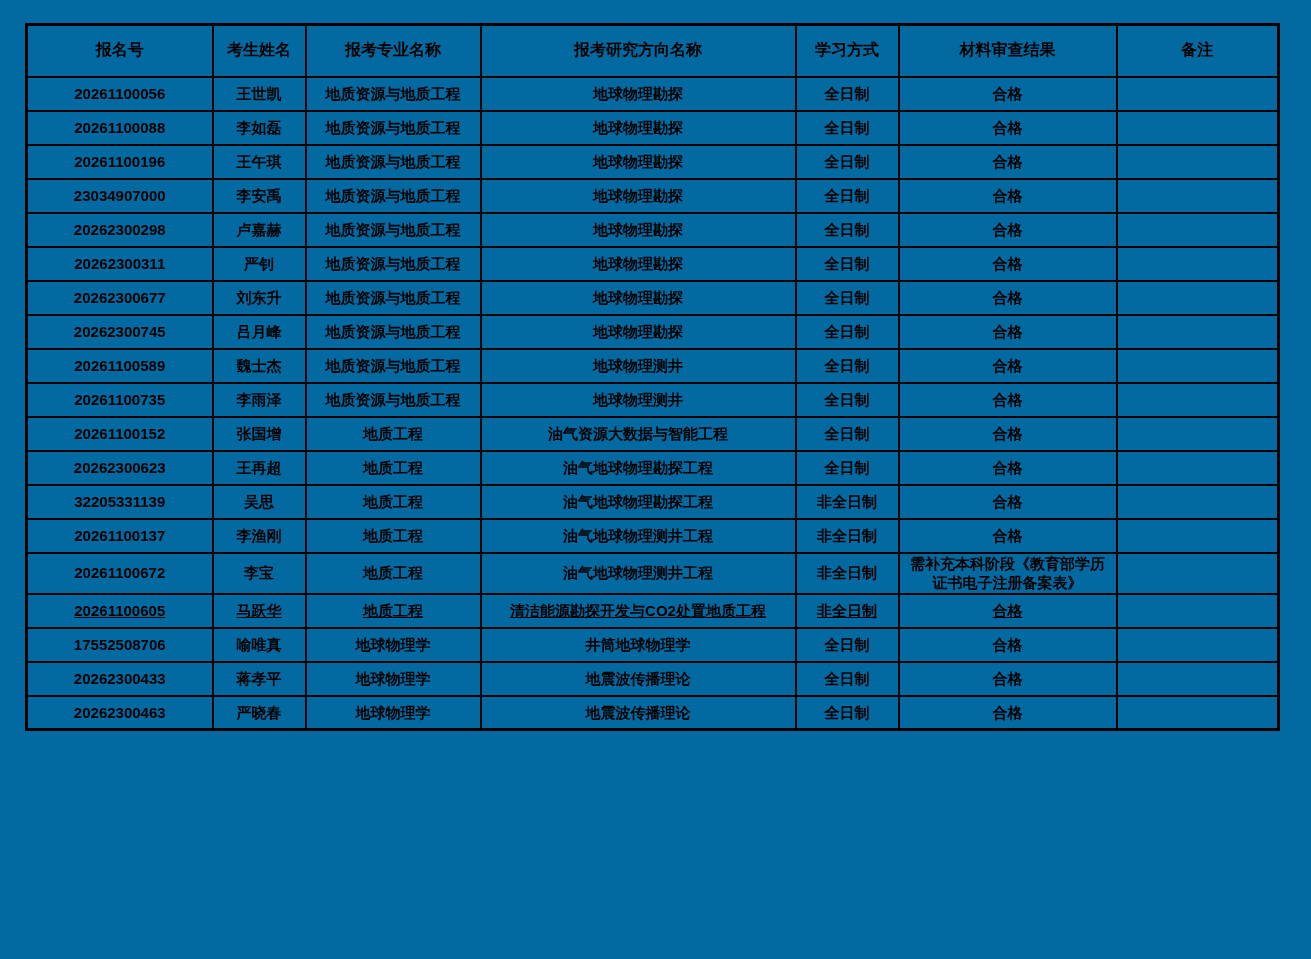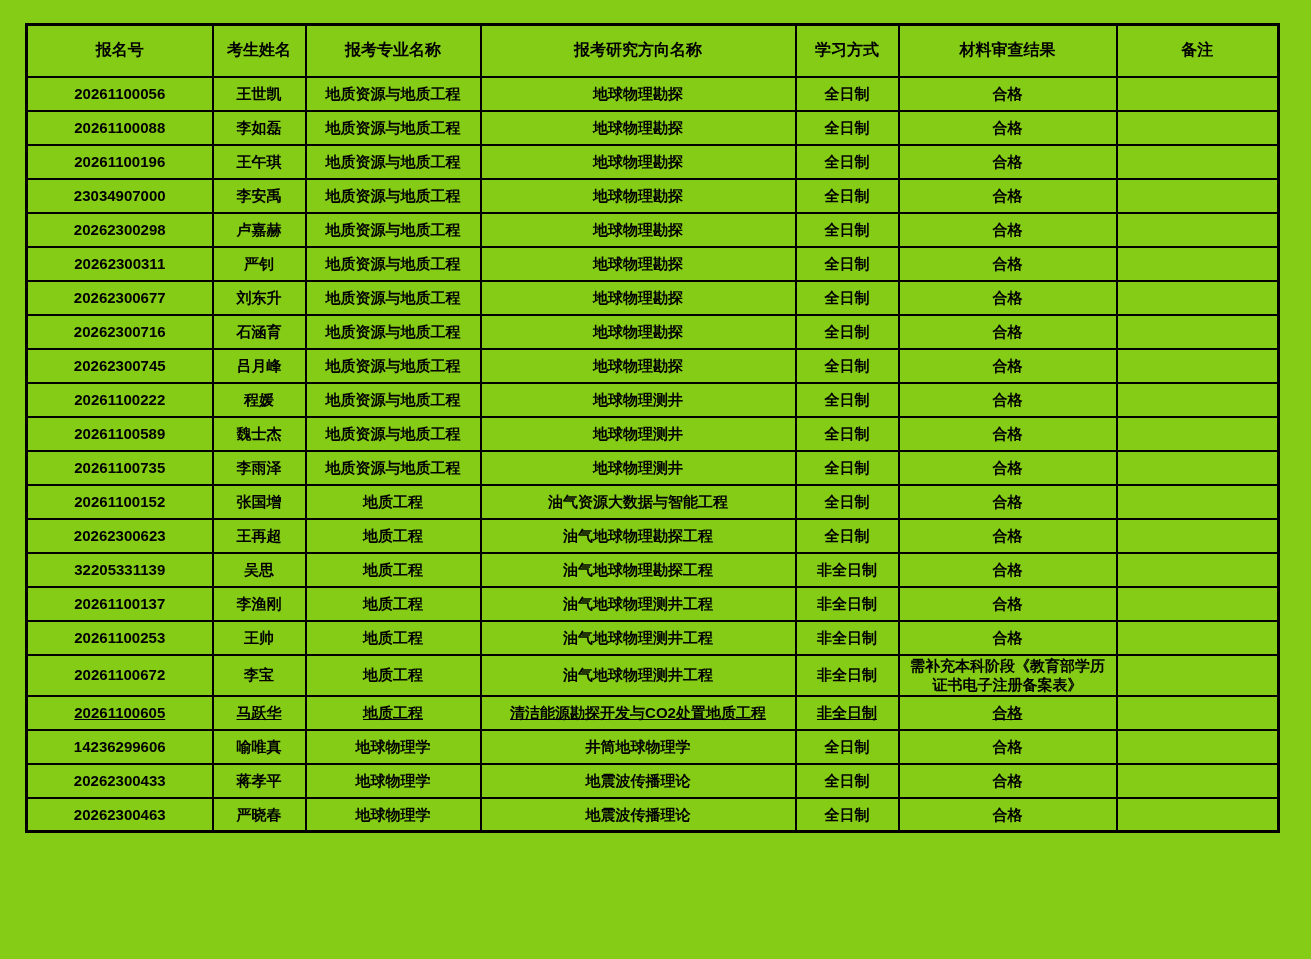--- a/index.html
+++ b/index.html
@@ -5,21 +5,21 @@
   html, body {
     margin: 0;
     padding: 0;
     background: #ffffff;
     font-family: "Liberation Sans", "DejaVu Sans", sans-serif;
   }
   .page {
     position: relative;
     width: 1311px;
     height: 959px;
-    background: #84cc16;
+    background: #0369a1;
     overflow: hidden;
   }
   table.applicants {
     position: absolute;
     left: 25px;
     top: 23px;
     width: 1252px;
     border-collapse: collapse;
     table-layout: fixed;
     border: 3px solid #000000;
@@ -131,47 +131,29 @@
         <tr>
           <td>20262300677</td>
           <td>刘东升</td>
           <td>地质资源与地质工程</td>
           <td>地球物理勘探</td>
           <td>全日制</td>
           <td>合格</td>
           <td></td>
         </tr>
         <tr>
-          <td>20262300716</td>
-          <td>石涵育</td>
-          <td>地质资源与地质工程</td>
-          <td>地球物理勘探</td>
-          <td>全日制</td>
-          <td>合格</td>
-          <td></td>
-        </tr>
-        <tr>
           <td>20262300745</td>
           <td>吕月峰</td>
           <td>地质资源与地质工程</td>
           <td>地球物理勘探</td>
           <td>全日制</td>
           <td>合格</td>
           <td></td>
         </tr>
         <tr>
-          <td>20261100222</td>
-          <td>程媛</td>
-          <td>地质资源与地质工程</td>
-          <td>地球物理测井</td>
-          <td>全日制</td>
-          <td>合格</td>
-          <td></td>
-        </tr>
-        <tr>
           <td>20261100589</td>
           <td>魏士杰</td>
           <td>地质资源与地质工程</td>
           <td>地球物理测井</td>
           <td>全日制</td>
           <td>合格</td>
           <td></td>
         </tr>
         <tr>
           <td>20261100735</td>
@@ -205,29 +187,20 @@
           <td>吴思</td>
           <td>地质工程</td>
           <td>油气地球物理勘探工程</td>
           <td>非全日制</td>
           <td>合格</td>
           <td></td>
         </tr>
         <tr>
           <td>20261100137</td>
           <td>李渔刚</td>
-          <td>地质工程</td>
-          <td>油气地球物理测井工程</td>
-          <td>非全日制</td>
-          <td>合格</td>
-          <td></td>
-        </tr>
-        <tr>
-          <td>20261100253</td>
-          <td>王帅</td>
           <td>地质工程</td>
           <td>油气地球物理测井工程</td>
           <td>非全日制</td>
           <td>合格</td>
           <td></td>
         </tr>
         <tr class="row-tall">
           <td>20261100672</td>
           <td>李宝</td>
           <td>地质工程</td>
@@ -239,21 +212,21 @@
         <tr class="row-med">
           <td>20261100605</td>
           <td>马跃华</td>
           <td>地质工程</td>
           <td>清洁能源勘探开发与CO2处置地质工程</td>
           <td>非全日制</td>
           <td>合格</td>
           <td></td>
         </tr>
         <tr class="row-short">
-          <td>14236299606</td>
+          <td>17552508706</td>
           <td>喻唯真</td>
           <td>地球物理学</td>
           <td>井筒地球物理学</td>
           <td>全日制</td>
           <td>合格</td>
           <td></td>
         </tr>
         <tr class="row-short">
           <td>20262300433</td>
           <td>蒋孝平</td>

